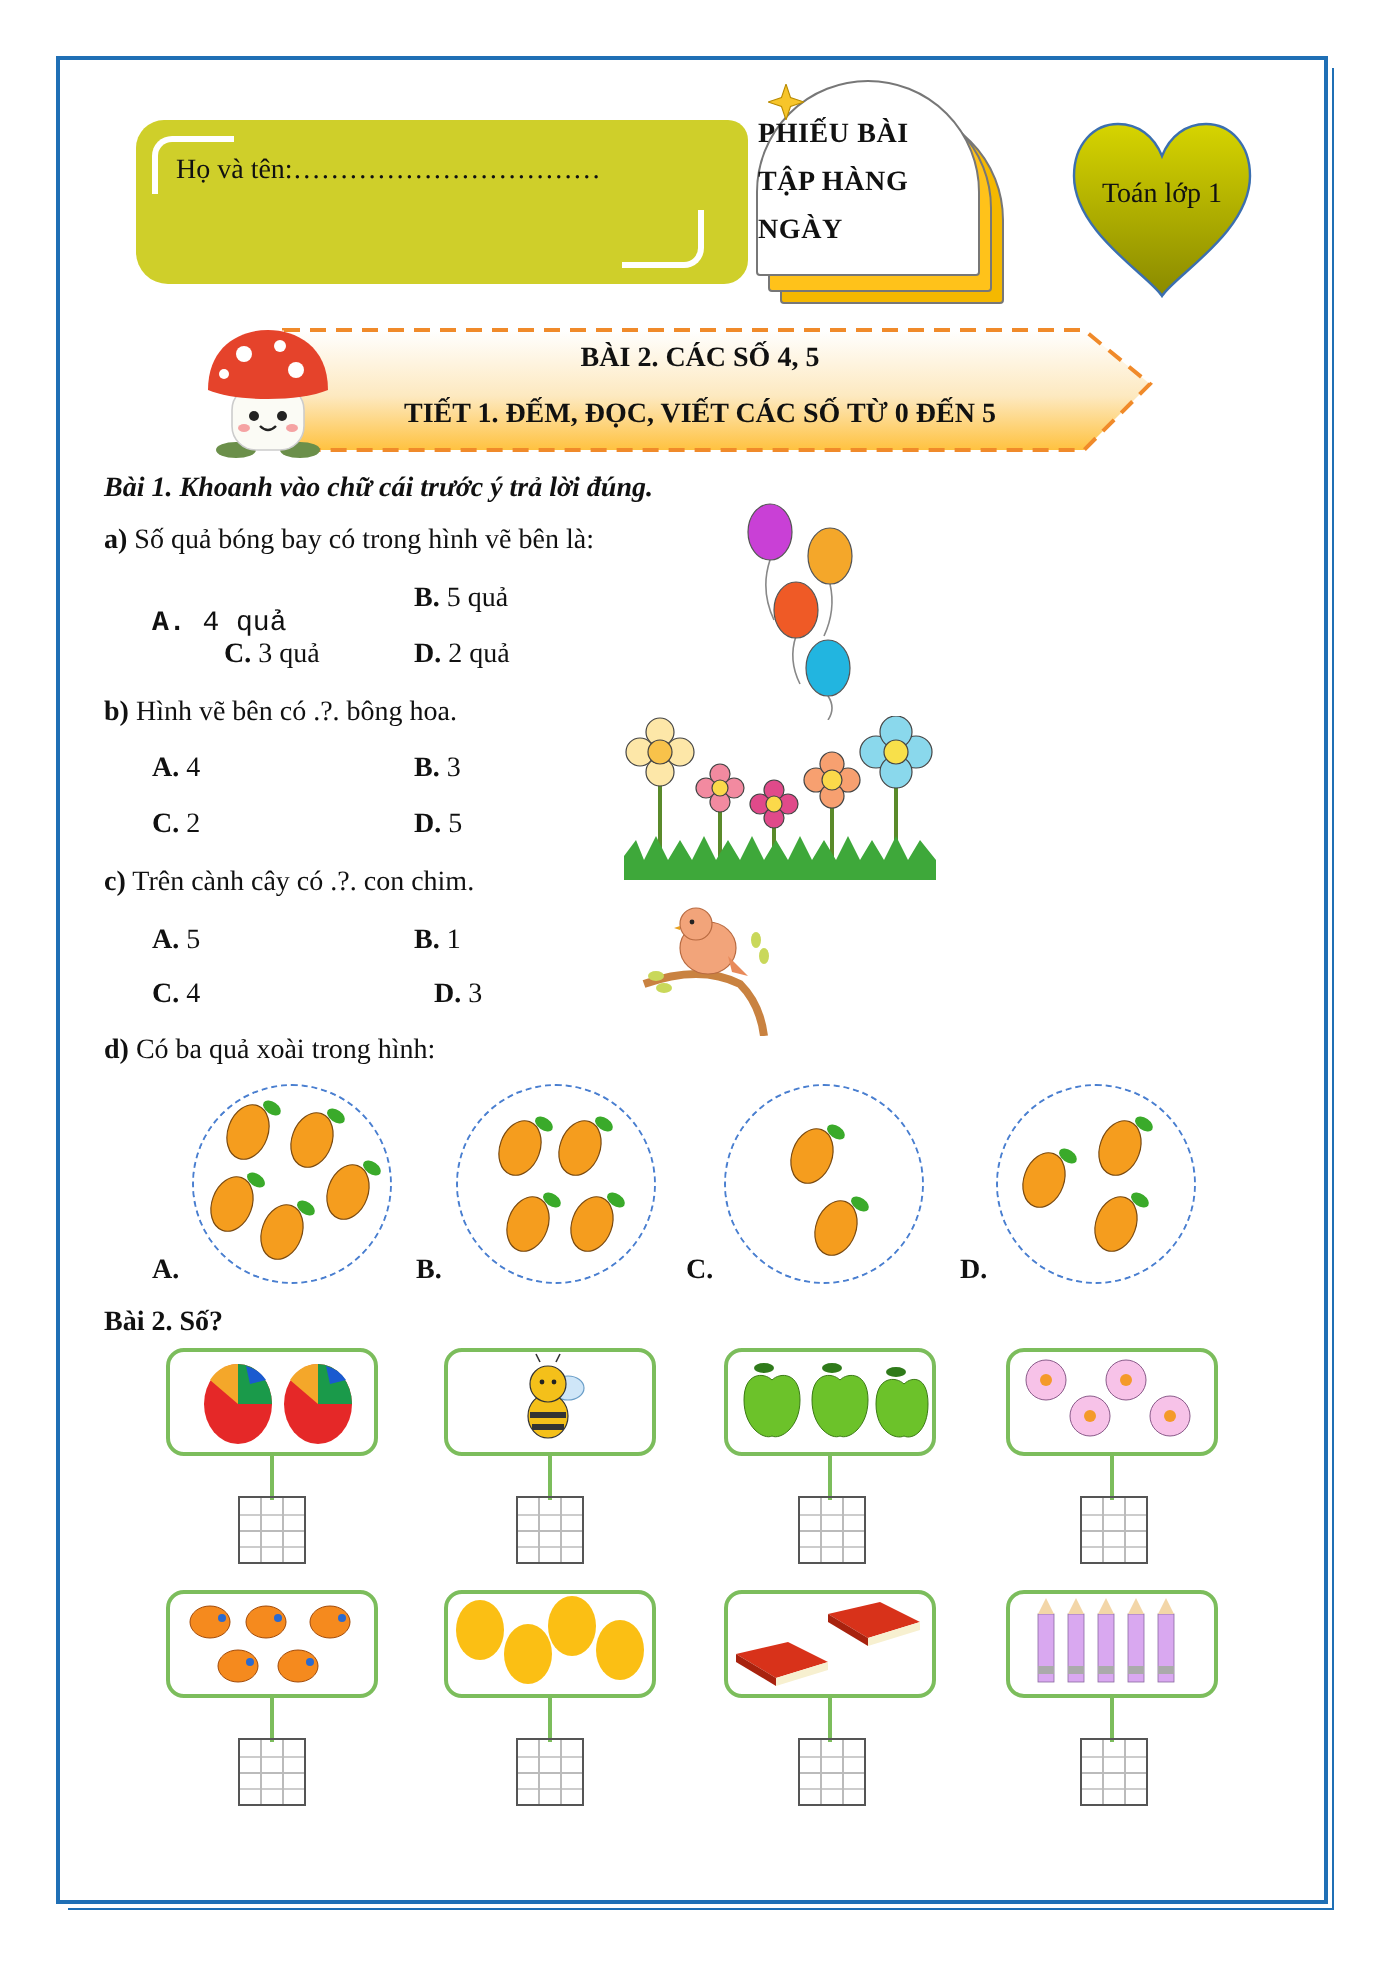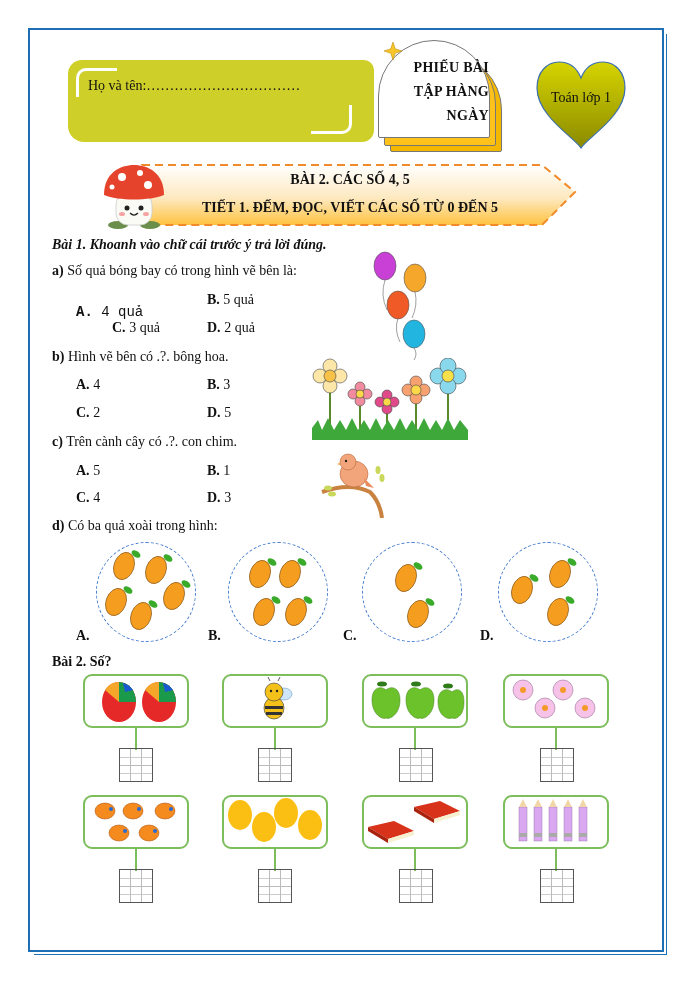--- a/index.html
+++ b/index.html
@@ -13,21 +13,21 @@
   .name-box .corner-br { position: absolute; right: 22px; bottom: 8px; width: 38px; height: 26px; border-right: 3px solid #fff; border-bottom: 3px solid #fff; border-bottom-right-radius: 10px; }
   .name-line { position: absolute; left: 20px; font-size: 14px; white-space: nowrap; }
   .name-line.l1 { top: 18px; }
   .name-line.l2 { top: 46px; }
 
   
   .tomb-wrap { position: absolute; left: 378px; top: 40px; width: 130px; height: 120px; }
   .tomb { position: absolute; width: 112px; height: 98px; border-radius: 56px 56px 2px 2px; border: 1px solid #777; box-sizing: border-box; }
   .tomb.b3 { left: 12px; top: 14px; background: #f5b800; }
   .tomb.b2 { left: 6px; top: 8px; background: #ffc21a; }
-  .tomb.b1 { left: 0; top: 0; background: #fff; display: flex; flex-direction: column; align-items: flex-end; justify-content: center; padding-top: 6px; }
+  .tomb.b1 { left: 0; top: 0; background: #fff; display: flex; flex-direction: column; align-items: flex-start; justify-content: center; padding-top: 6px; }
   .tomb.b1 span { font-weight: bold; font-size: 14px; line-height: 24px; letter-spacing: 0.3px; }
   .star { position: absolute; left: 6px; top: 2px; width: 18px; height: 18px; }
 
   
   .heart { position: absolute; left: 535px; top: 60px; width: 92px; height: 90px; }
   .heart-label { position: absolute; left: 535px; top: 90px; width: 92px; text-align: center; font-size: 14px; }
 
   
   .banner { position: absolute; left: 112px; top: 162px; width: 466px; height: 70px; }
   .banner-text { position: absolute; left: 150px; width: 400px; text-align: center; font-weight: bold; font-size: 14px; white-space: nowrap; }
@@ -187,21 +187,21 @@
   </g>
 </svg>
 
 <div class="txt" style="left:52px; top:434px;">
   <span class="b">c)</span>
   <span>Trên cành cây có .?. con chim.</span>
 </div>
 <div class="opt" style="left:76px; top:463px;"><span class="b">A.</span> <span>5</span></div>
 <div class="opt" style="left:207px; top:463px;"><span class="b">B.</span> <span>1</span></div>
 <div class="opt" style="left:76px; top:490px;"><span class="b">C.</span> <span>4</span></div>
-<div class="opt" style="left:207px; top:490px;"><span class="b">D.</span> <span>3</span></div>
+<div class="opt" style="left:217px; top:490px;"><span class="b">D.</span> <span>3</span></div>
 
 <svg class="abs" style="left:320px; top:452px;" width="70" height="66" viewBox="0 0 70 66">
   <path d="M2 40 Q30 30 50 40 Q60 50 62 66" stroke="#c98240" stroke-width="4" fill="none"></path>
   <ellipse cx="8" cy="36" rx="4" ry="2.5" fill="#c9d85a"></ellipse>
     <ellipse cx="12" cy="42" rx="4" ry="2.5" fill="#c9d85a"></ellipse>
   <ellipse cx="58" cy="18" rx="2.5" ry="4" fill="#c9d85a"></ellipse>
     <ellipse cx="62" cy="26" rx="2.5" ry="4" fill="#c9d85a"></ellipse>
   <ellipse cx="34" cy="22" rx="14" ry="13" fill="#f2a47a" stroke="#b86a40" stroke-width="0.6"></ellipse>
   <circle cx="28" cy="10" r="8" fill="#f2a47a" stroke="#b86a40" stroke-width="0.6"></circle>
   <path d="M44 26 L54 36 L46 34 Z" fill="#e88a5a"></path>

